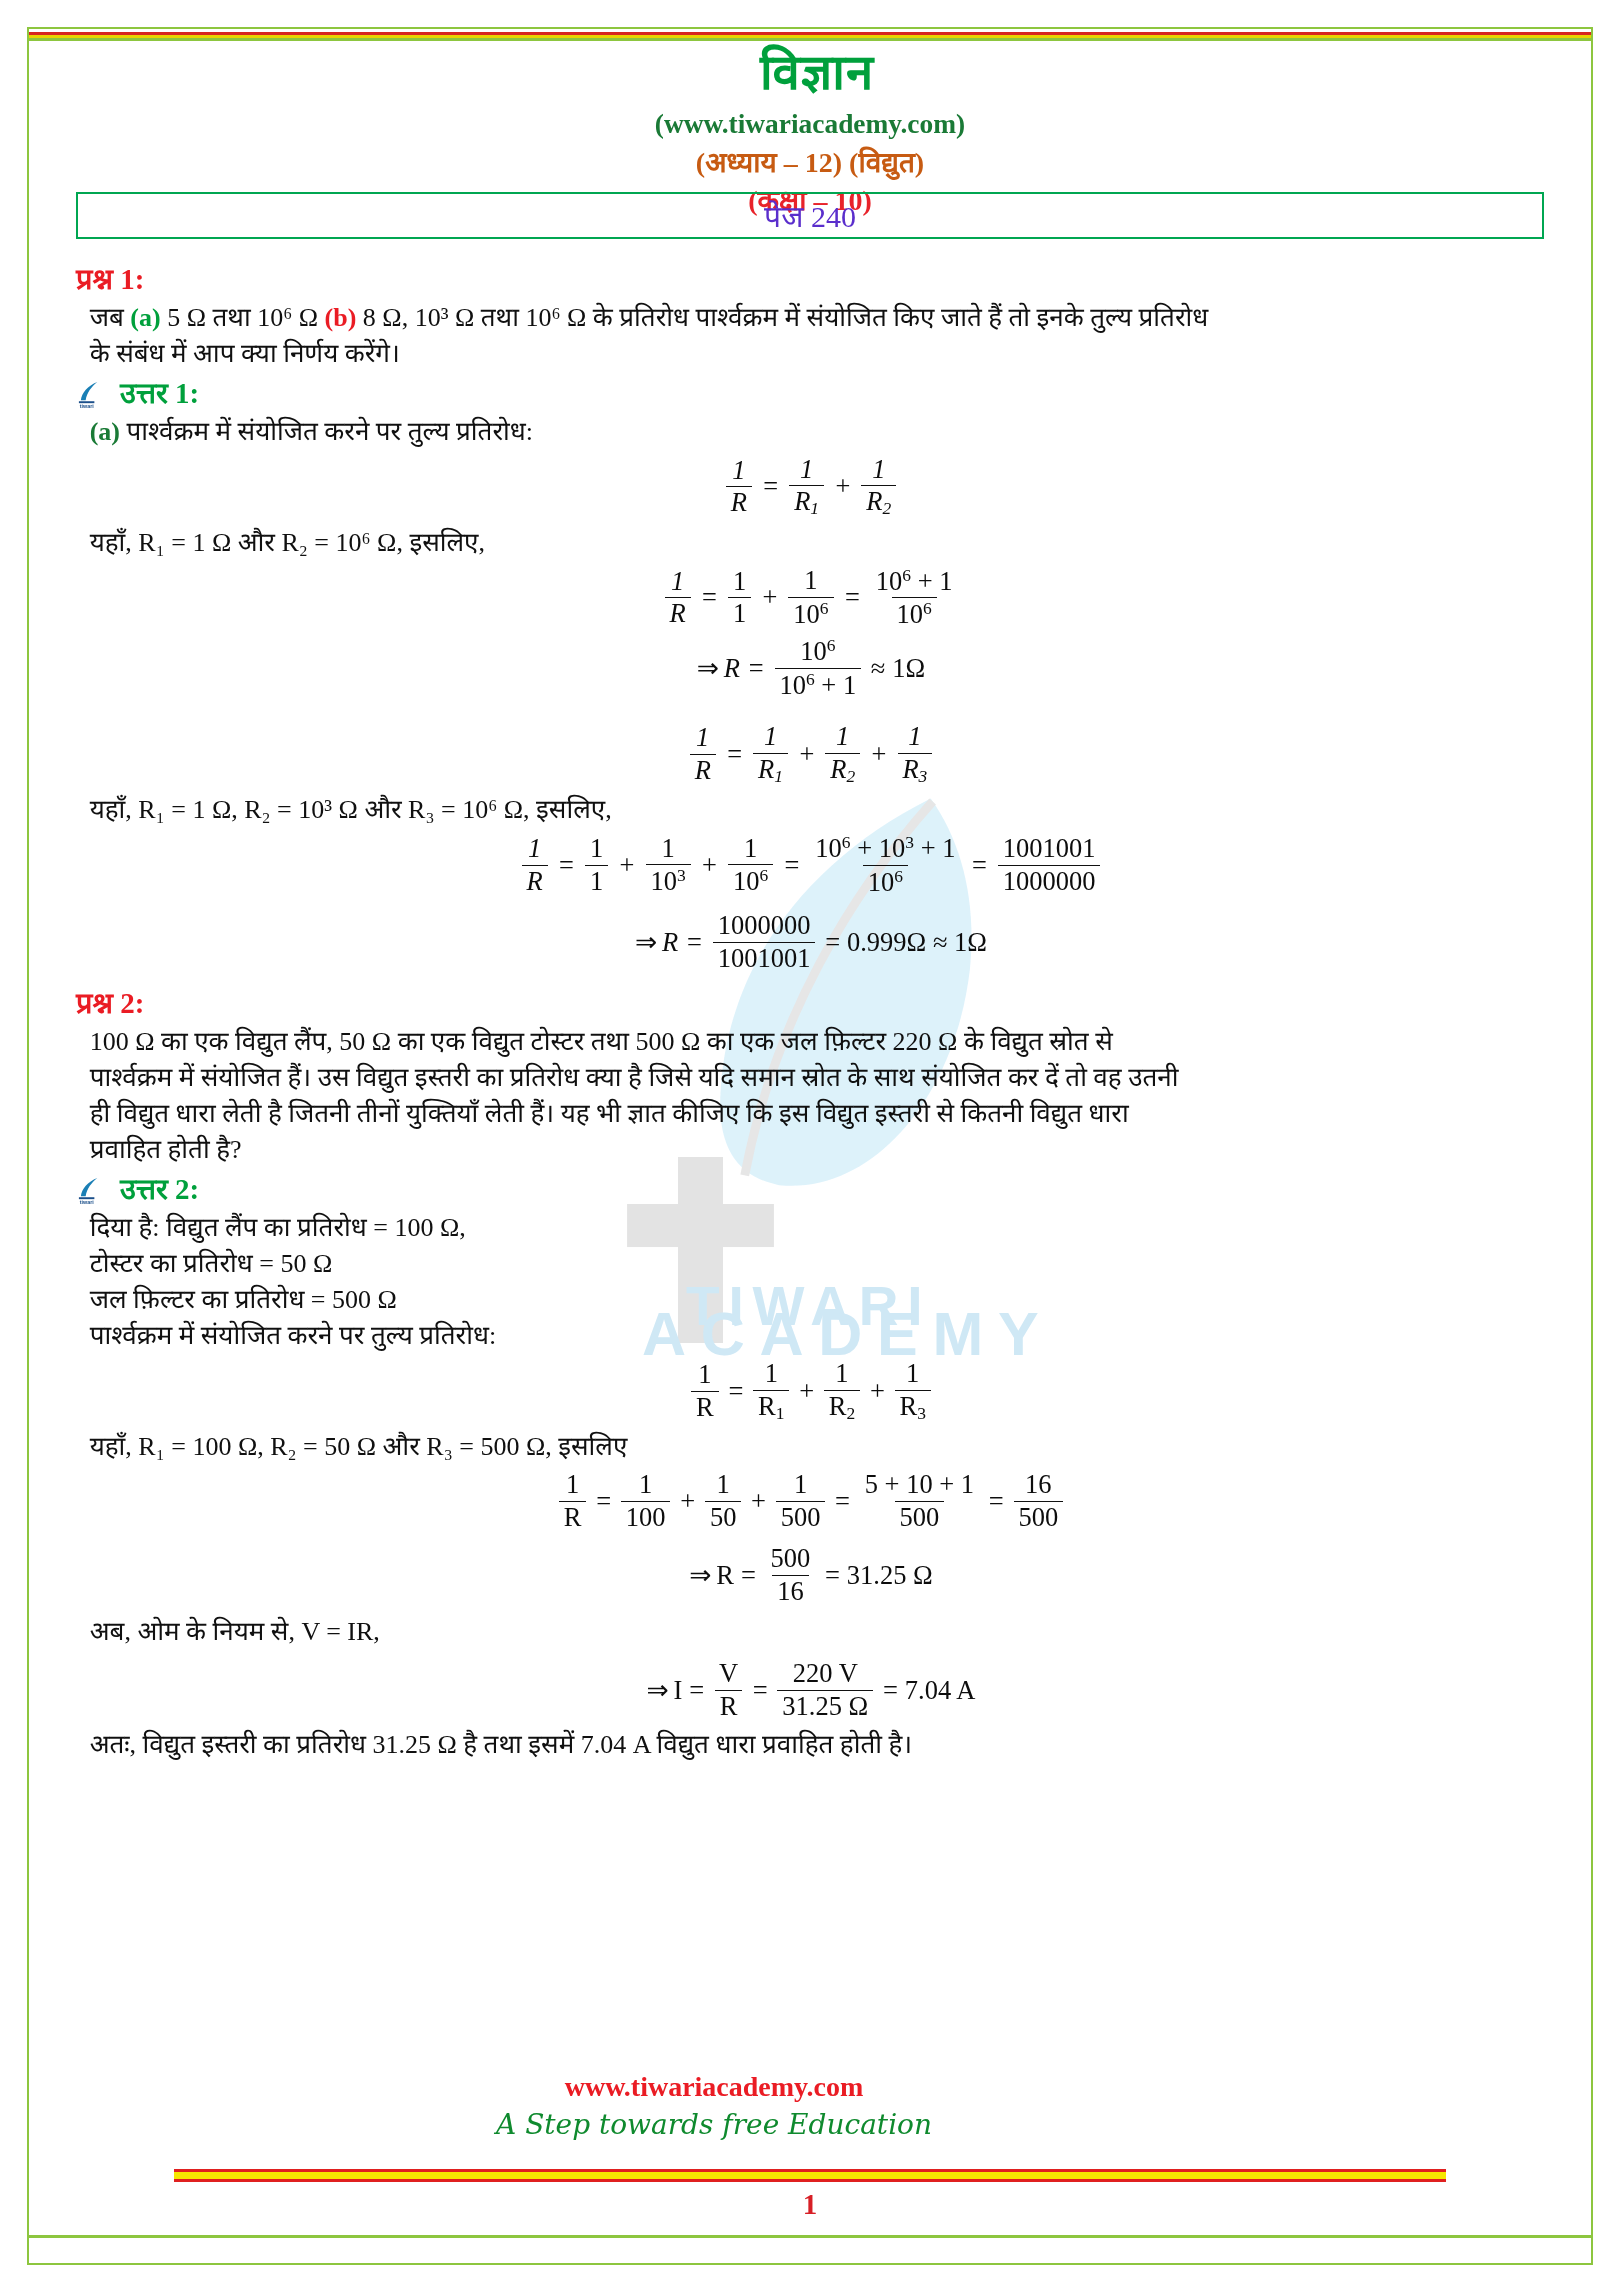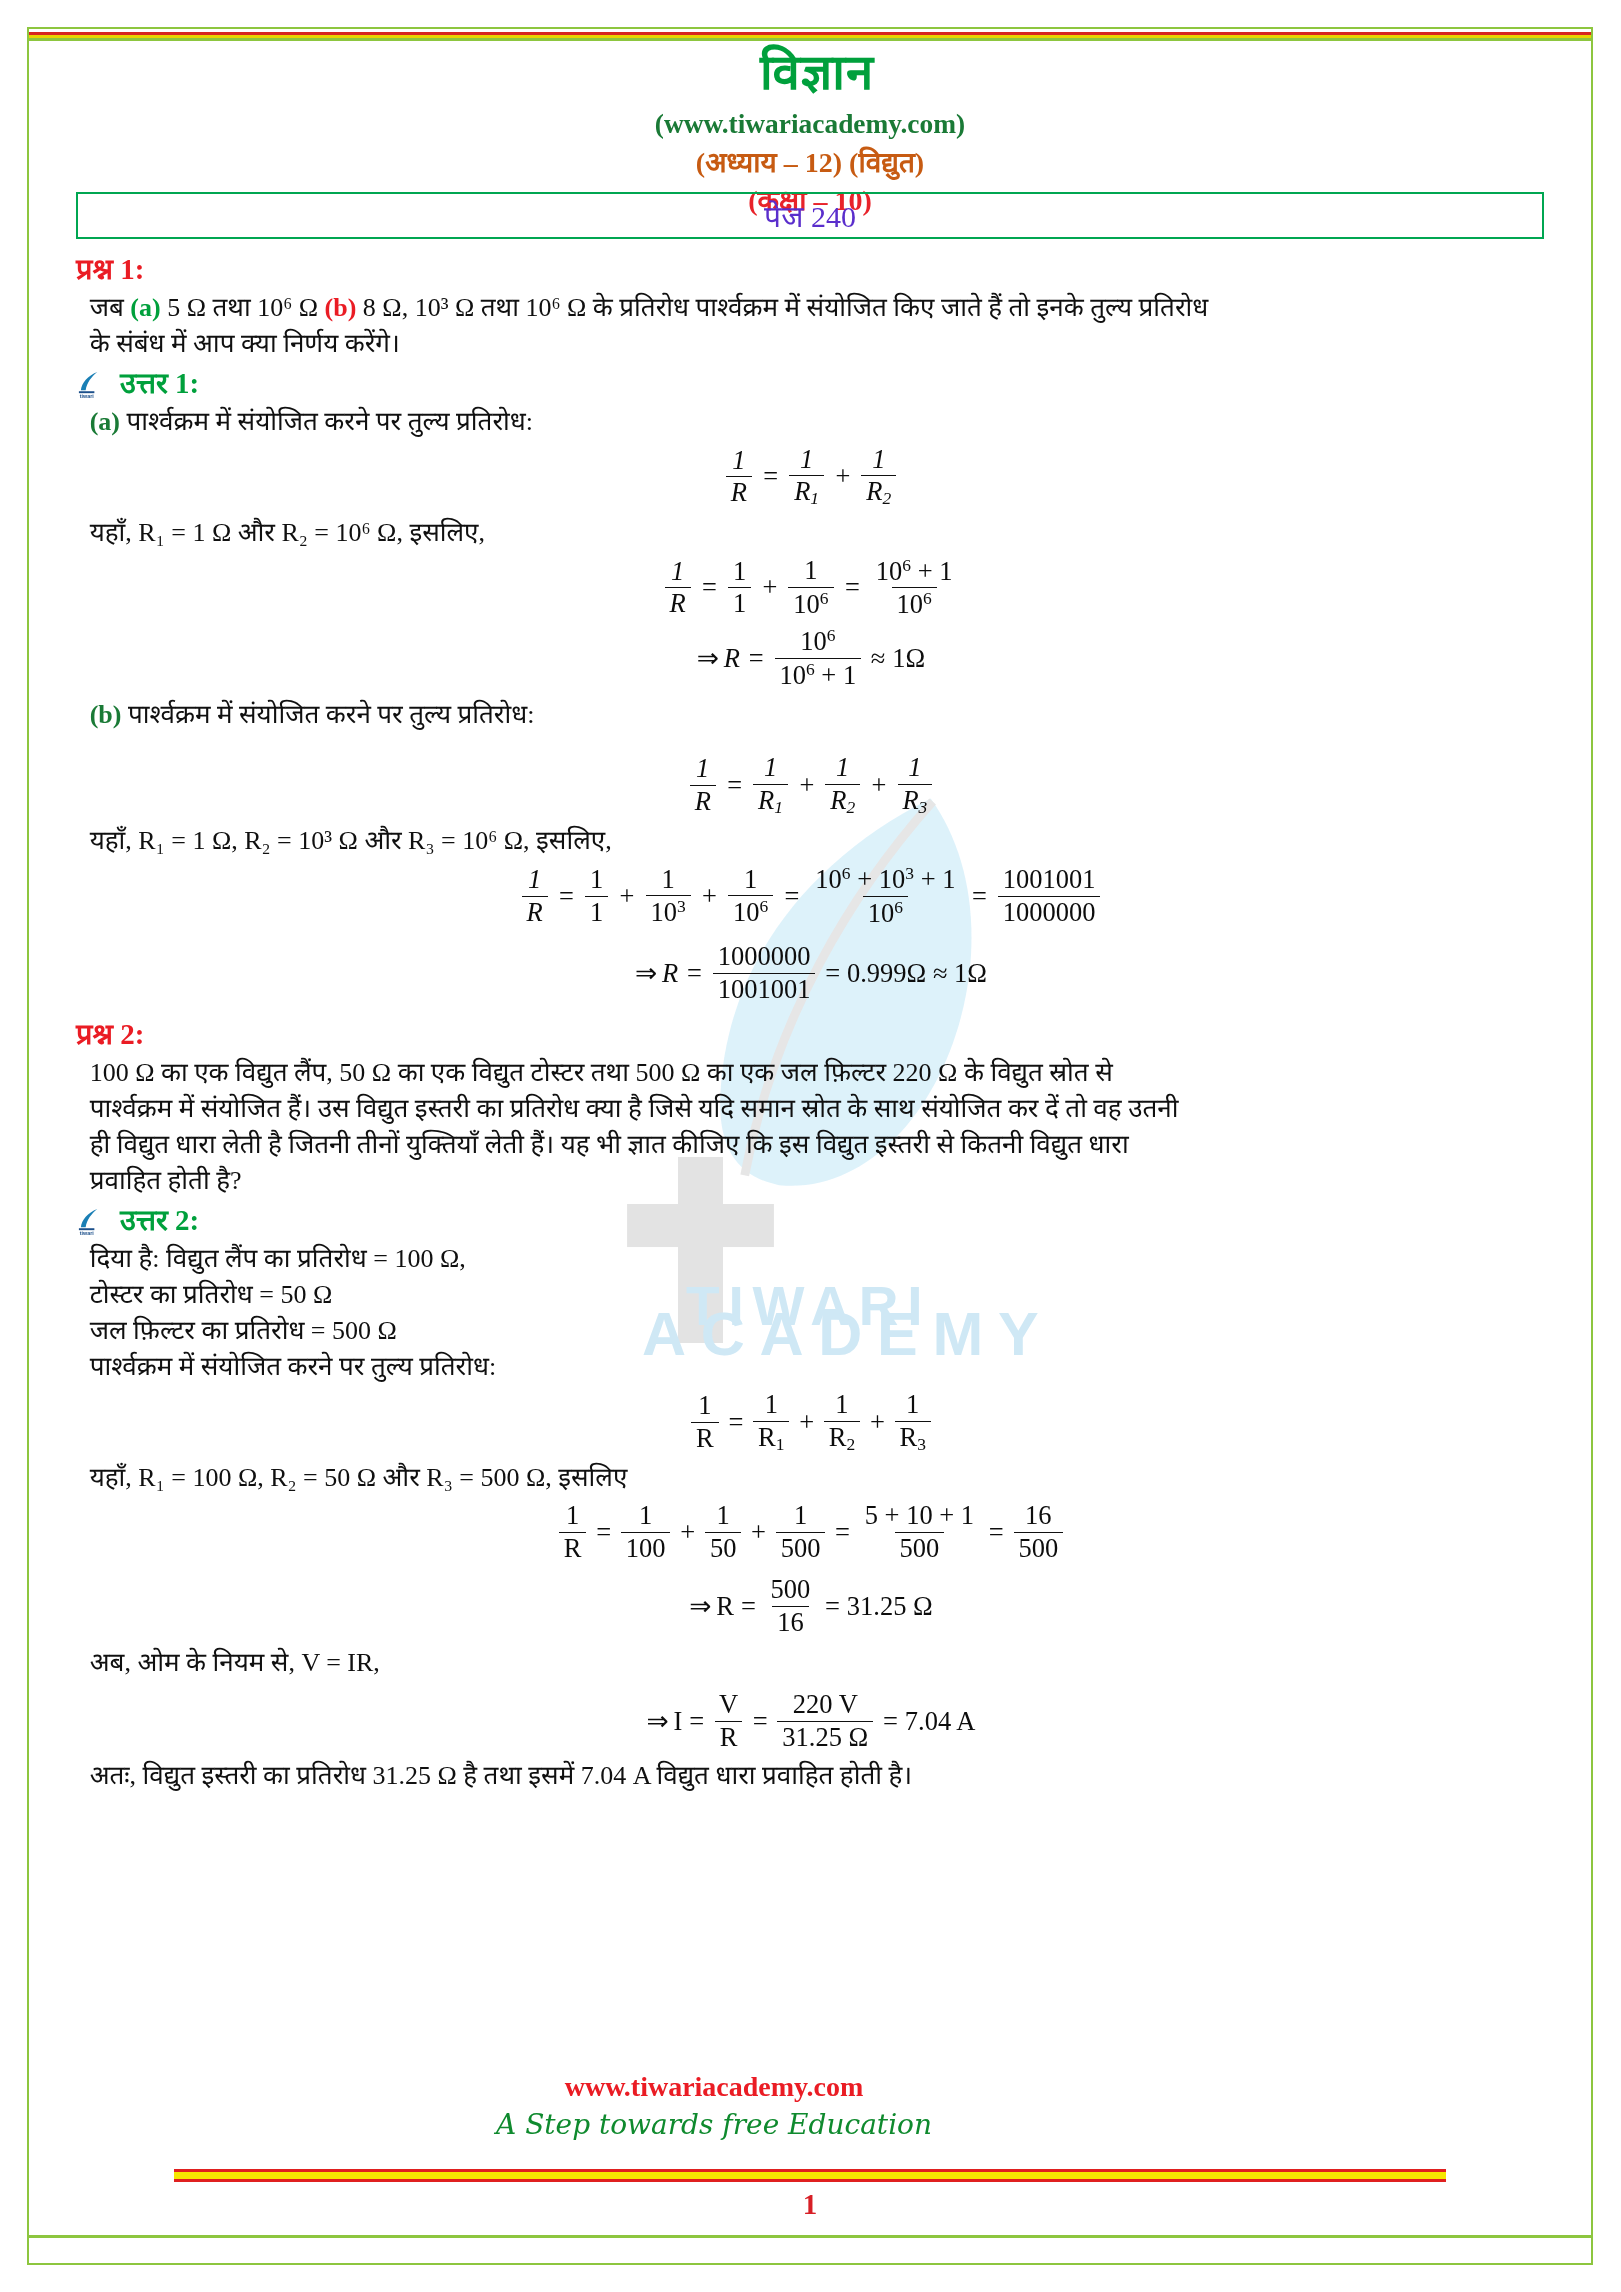--- a/index.html
+++ b/index.html
@@ -79,21 +79,21 @@
     position:absolute;
     left:76px; top:245px;
     width:1470px;
     z-index:3;
   }
   .q-head {
     color:#ea1c24;
     font-weight:bold;
     font-size:29px;
     line-height:37px;
-    margin:6px 0 2px 0;
+    margin:16px 0 2px 0;
   }
   .a-head {
     color:#00a03c;
     font-weight:bold;
     font-size:29px;
     line-height:37px;
     margin:3.9px 0 2px 0;
     display:flex; align-items:center; gap:15px;
   }
   .quill {
@@ -303,21 +303,20 @@
       <span class="op">=</span>
       <span class="frac">
           <span class="num upr">10<sup>6</sup></span>
           <span class="den upr">10<sup>6</sup> + 1</span>
         </span>
       <span class="op upr">≈</span>
       <span class="upr">1Ω</span>
     </span>
   </div>
 
-  <div class="para nojustify"><span class="tag-g">(b)</span><span> पार्श्वक्रम में संयोजित करने पर तुल्य प्रतिरोध:</span></div>
 
   <div class="math italicvar" style="margin-top:21.6px;">
     <span class="mrow">
       <span class="frac">
           <span class="num">1</span>
           <span class="den">R</span>
         </span>
       <span class="op">=</span>
       <span class="frac">
           <span class="num">1</span>

